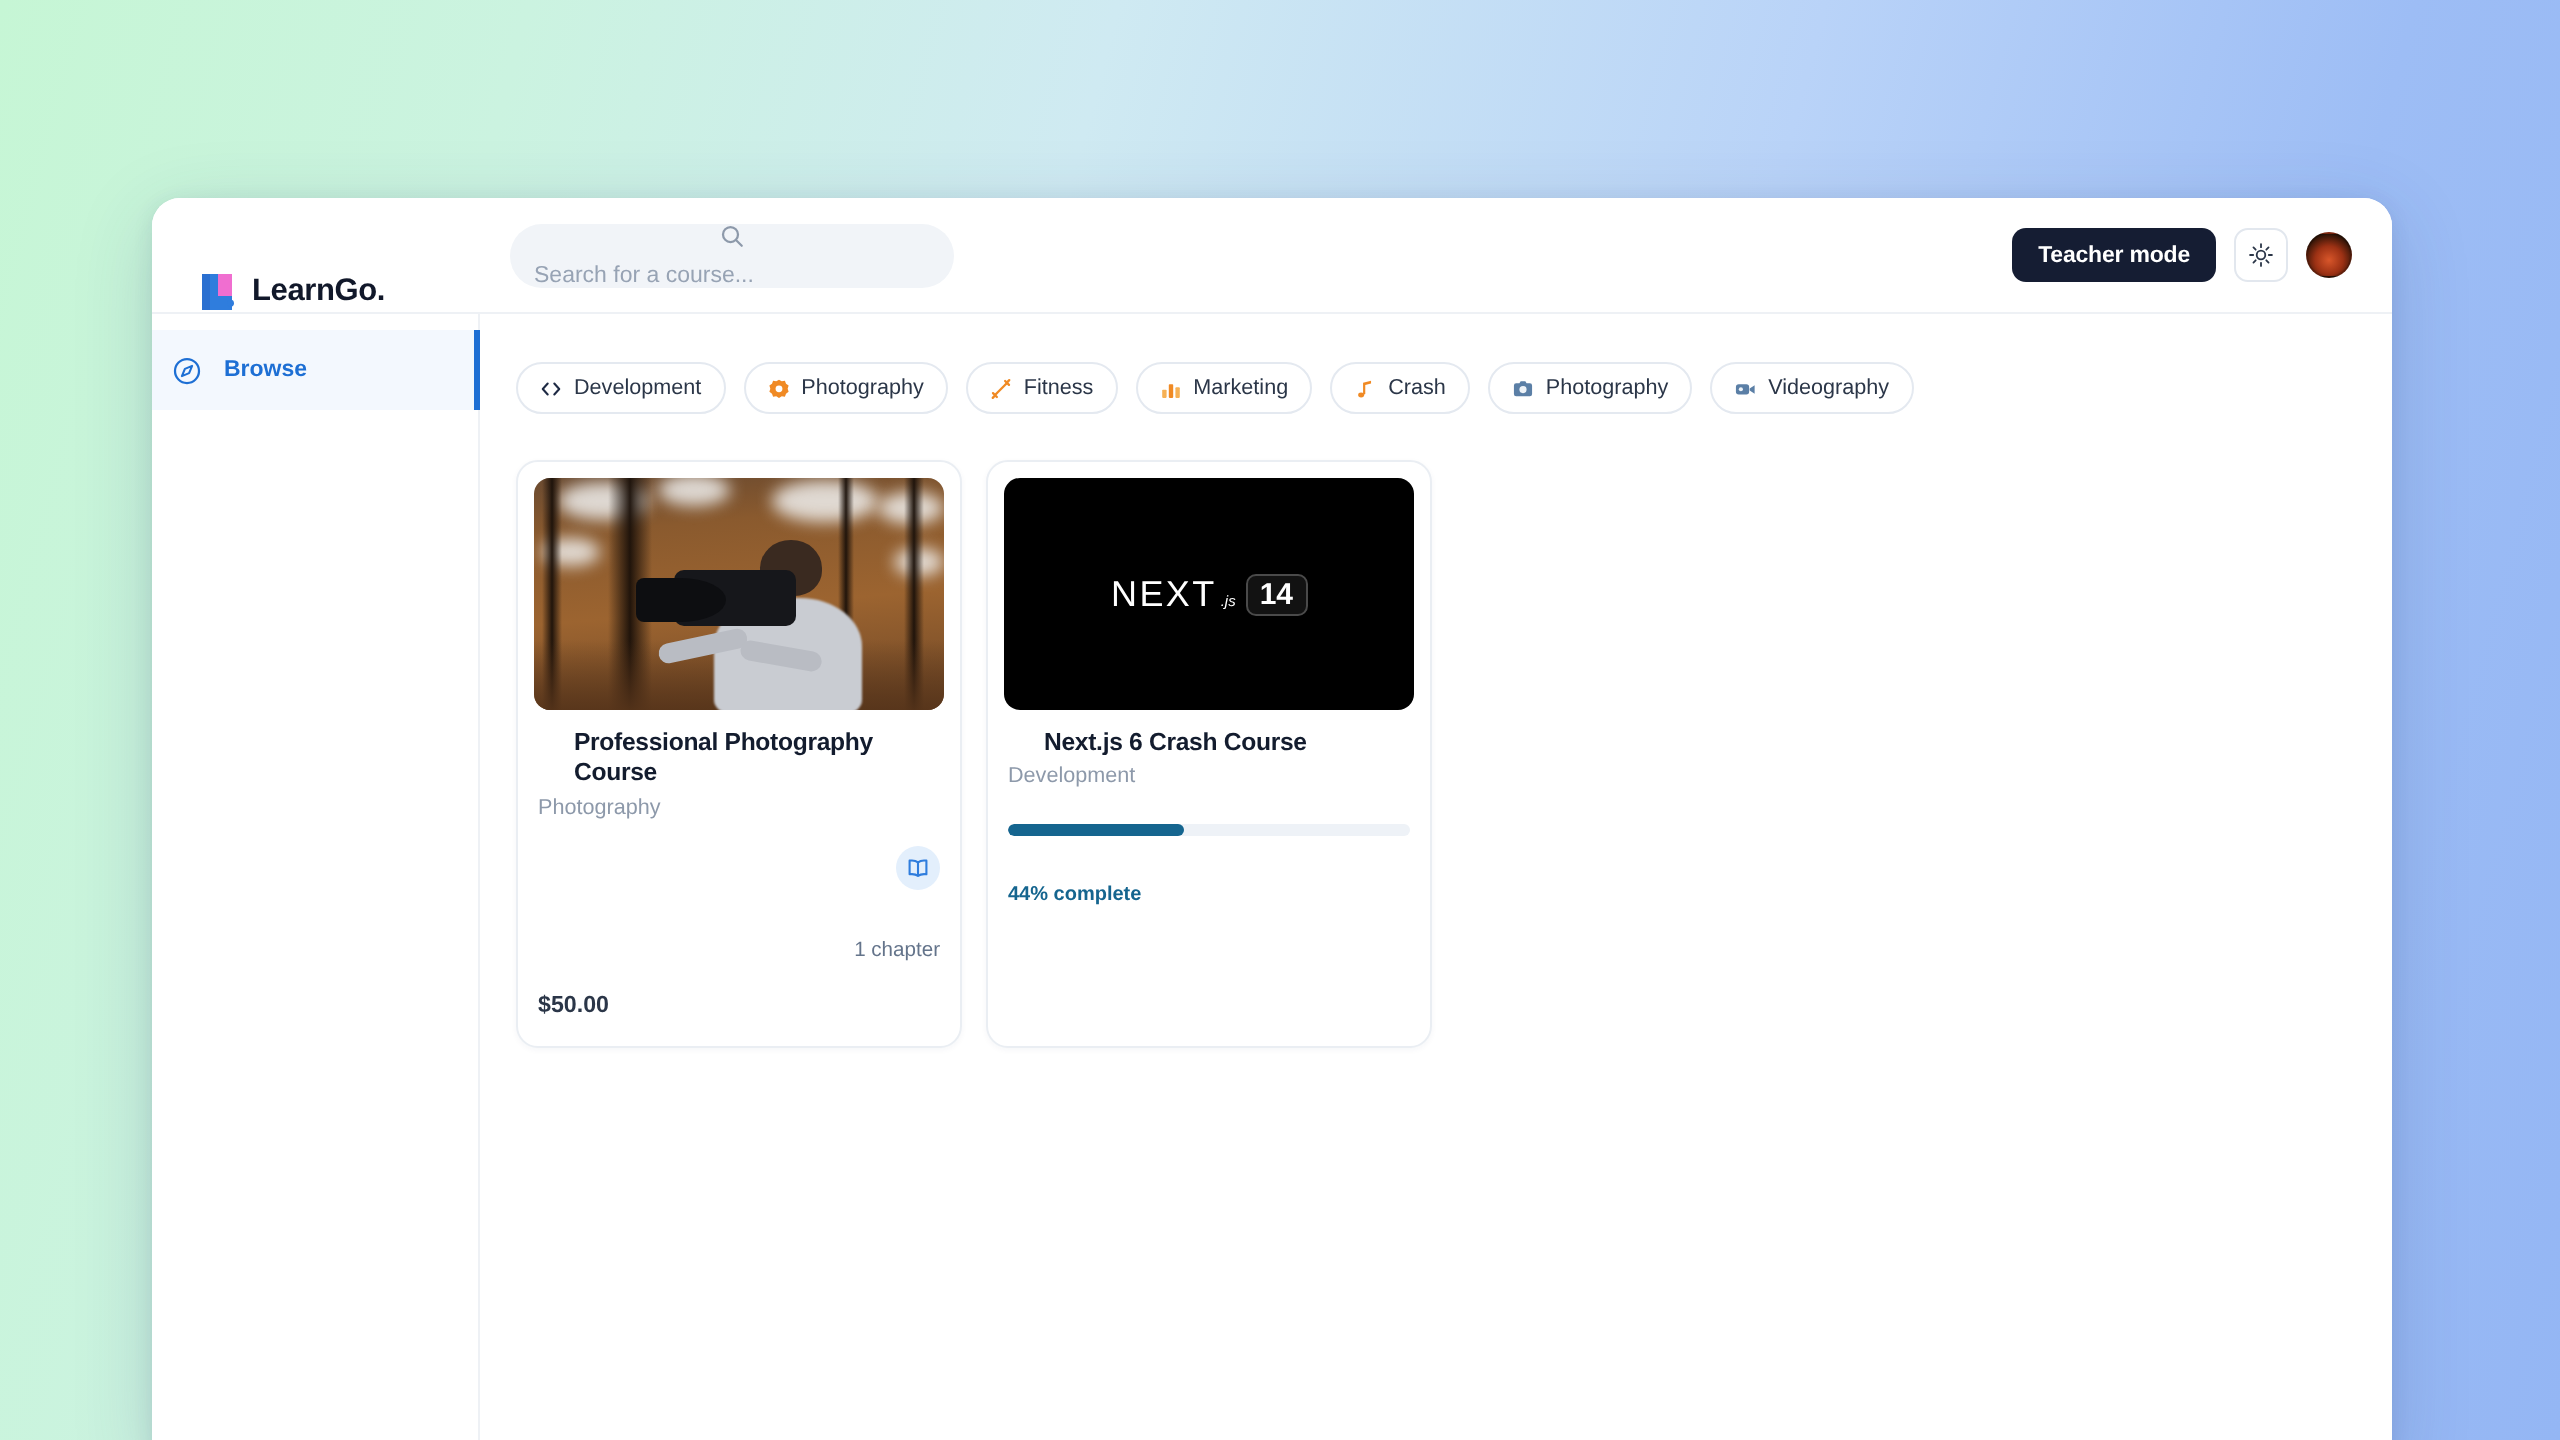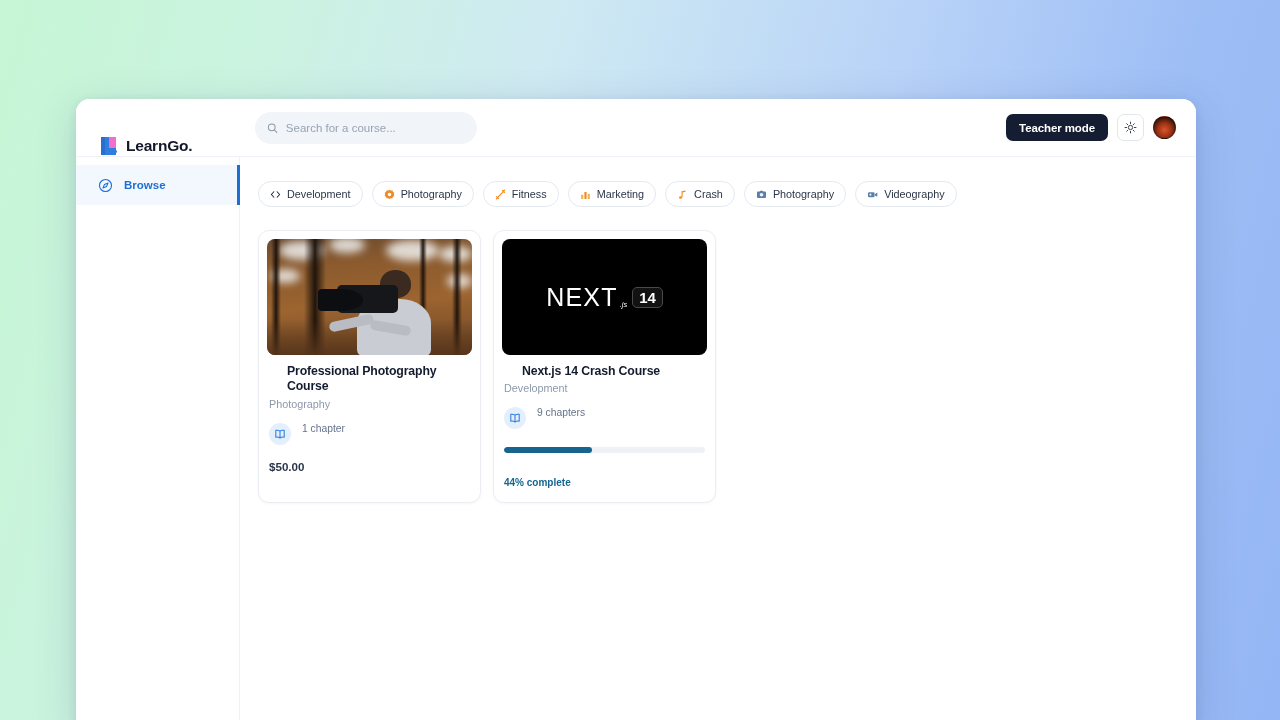--- a/index.html
+++ b/index.html
@@ -45,21 +45,21 @@
     font-size: 15.5px; font-weight: bold; color: #11182a;
     letter-spacing: -0.2px;
   }
 
   #search-wrap {
     margin-left: 15px;
     width: 222px; height: 32px;
     background: #f1f4f8;
     border-radius: 16px;
     display: flex; align-items: center;
-    padding: 0 12px; gap: 8px;
+    padding: 0 12px; gap: 8px; flex-direction: column;
   }
   #search-wrap input {
     border: none; outline: none; background: transparent;
     font-family: "Liberation Sans", sans-serif;
     font-size: 11.5px; color: #5c6b80; width: 100%;
   }
   #search-wrap input::placeholder { color: #97a3b4; }
 
   #topbar-right {
     margin-left: auto; display: flex; align-items: center;
@@ -91,21 +91,21 @@
 
   
   #sidebar {
     width: 164px; min-width: 164px;
     background: #fff;
     border-right: 1px solid #eef1f5;
     padding-top: 8px;
   }
   .nav-item {
     display: flex; align-items: center; gap: 11px;
-    height: 40px; padding-left: 22px;
+    height: 40px; padding-left: 10px;
     font-size: 11.5px; color: #64748b;
     cursor: pointer; position: relative;
   }
   .nav-item.active {
     color: #1d6fd4; font-weight: bold;
     background: #f3f8fe;
   }
   .nav-item.active::after {
     content: ""; position: absolute; right: -1px; top: 0;
     width: 3px; height: 100%; background: #1d6fd4;
@@ -144,21 +144,21 @@
   }
   .card-info { padding: 9px 2px 14px 2px; }
   .card-title {
     font-size: 12.3px; font-weight: bold; color: #131c2e;
     letter-spacing: -0.15px; line-height: 1.25; margin-left: 18px;
   }
   .card-category {
     font-size: 10.8px; color: #8d99aa; margin-top: 3px;
   }
   .card-meta {
-    display: flex; align-items: flex-start; gap: 11px; margin-top: 13px;
+    display: flex; align-items: flex-end; gap: 25px; margin-top: 13px; flex-direction: column;
   }
   .chapters-badge {
     width: 22px; height: 22px; border-radius: 50%;
     background: #e3effc;
     display: flex; align-items: center; justify-content: center;
     flex-shrink: 0;
   }
   .chapters-text { font-size: 10.3px; color: #64748b; }
   .card-price {
     font-size: 11.6px; font-weight: bold; color: #2b3648;
@@ -209,21 +209,21 @@
 
   
   .next-thumb {
     background: #000; display: flex; align-items: center; justify-content: center;
   }
   .next-wordmark {
     display: flex; align-items: center; gap: 5px;
     color: #fff;
   }
   .next-text {
-    font-size: 25px; font-weight: normal; letter-spacing: 1.2px;
+    font-size: 18px; font-weight: normal; letter-spacing: 1.2px;
     font-family: "Liberation Sans", sans-serif;
   }
   .next-js-sub { font-size: 7.5px; font-style: italic; align-self: flex-end; margin-bottom: 3px; margin-left: -3px;}
   .next-14 {
     border: 1px solid #4a4a4a; border-radius: 5px;
     padding: 1px 6px; font-size: 15px; font-weight: bold;
     background: #121212;
   }
 </style>
 </head>
@@ -396,31 +396,22 @@
 
         <div class="course-card">
           <div class="card-thumb next-thumb">
             <div class="next-wordmark">
               <span class="next-text">NEXT</span>
               <span class="next-js-sub">.js</span>
               <span class="next-14">14</span>
             </div>
           </div>
           <div class="card-info">
-            <div class="card-title">Next.js 14 Crash Course</div>
+            <div class="card-title">Next.js 6 Crash Course</div>
             <div class="card-category">Development</div>
-            <div class="card-meta">
-              <div class="chapters-badge">
-                <svg width="12" height="12" viewBox="0 0 16 16">
-                  <path d="M8 4.2 C6.6 3.1 4.6 2.8 2.4 3.1 L2.4 12.2 C4.6 11.9 6.6 12.2 8 13.3 C9.4 12.2 11.4 11.9 13.6 12.2 L13.6 3.1 C11.4 2.8 9.4 3.1 8 4.2 Z" fill="none" stroke="#2f7ddd" stroke-width="1.4" stroke-linejoin="round"></path>
-                  <line x1="8" y1="4.2" x2="8" y2="13.3" stroke="#2f7ddd" stroke-width="1.4"></line>
-                </svg>
-              </div>
-              <span class="chapters-text">9 chapters</span>
-            </div>
             <div class="progress-track">
               <div class="progress-fill" id="progress-fill" style="width: 44%;"></div>
             </div>
             <div class="progress-label">44% complete</div>
           </div>
         </div>
 
       </div>
     </div>
   </div>

